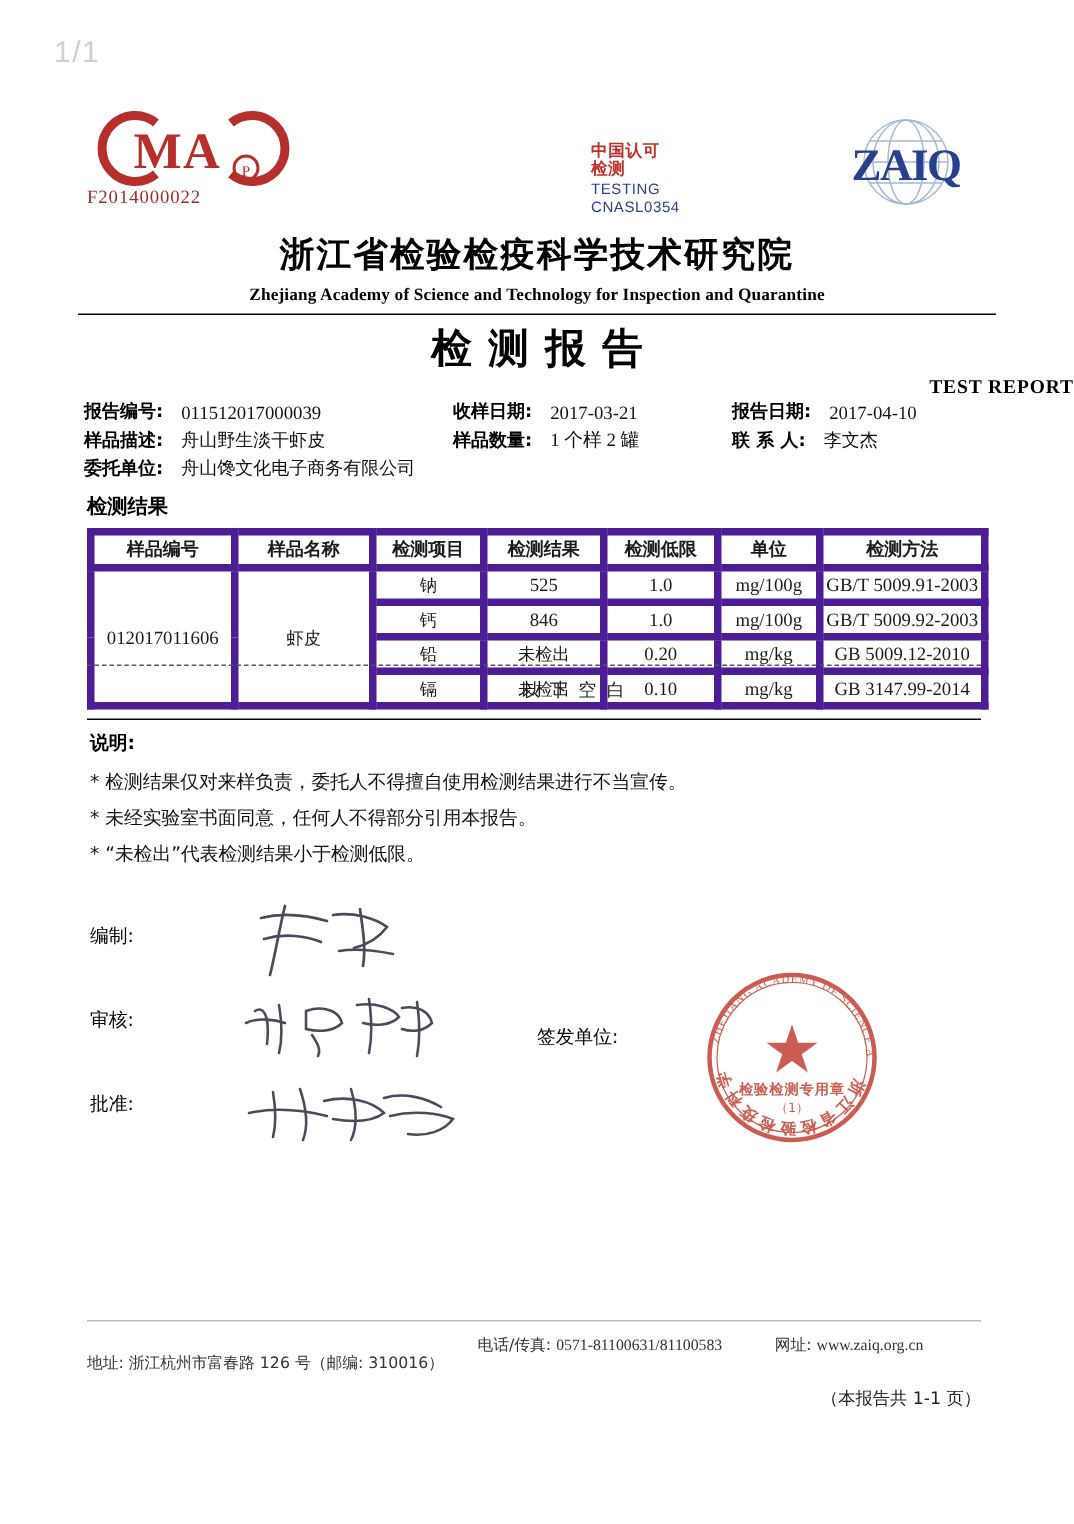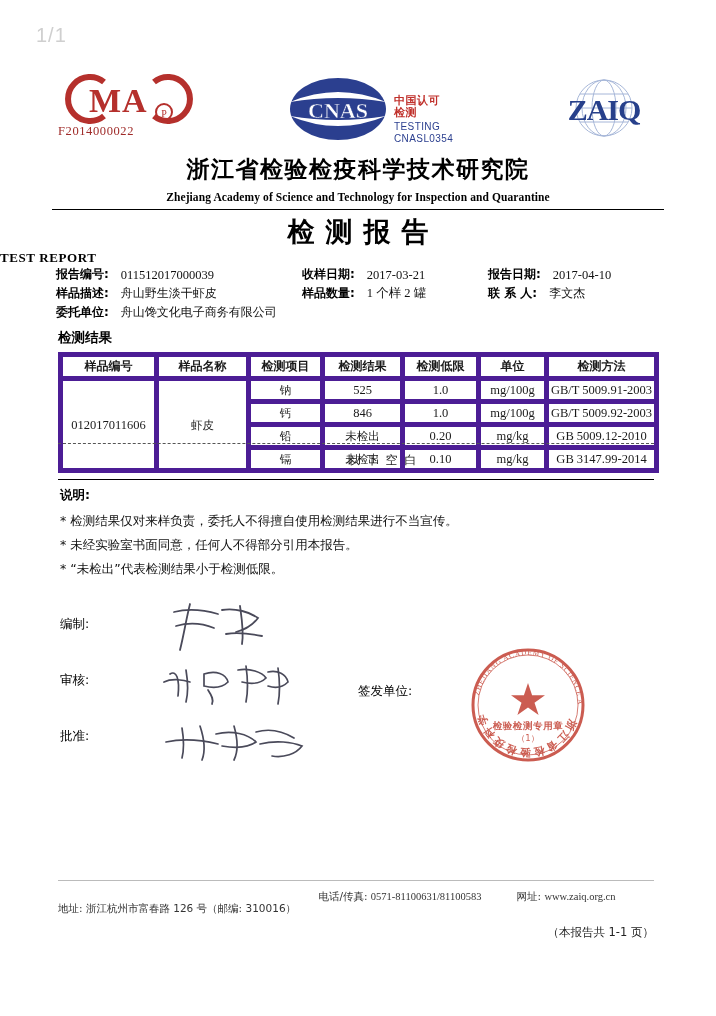--- a/index.html
+++ b/index.html
@@ -161,21 +161,21 @@
     font-weight: bold;
     letter-spacing: 11px;
     text-indent: 11px;
     color: #000;
   }
   .report-title-en {
     position: absolute;
     left: 0;
     right: 0;
     top: 250px;
-    text-align: left;
+    text-align: right;
     font-family: "Liberation Serif", serif;
     font-size: 13px;
     font-weight: bold;
     letter-spacing: 0.6px;
     color: #000;
   }
 
   
   .meta {
     position: absolute;
@@ -418,28 +418,20 @@
             <text x="66" y="40">A</text>
           </g>
           <circle cx="108" cy="40" r="8" fill="none" stroke="#b5302c" stroke-width="2"></circle>
           <text x="108" y="45" text-anchor="middle" fill="#b5302c" font-family="Liberation Serif, serif" font-size="10">P</text>
         </svg>
       </div>
       <div class="cma-code">F2014000022</div>
     </div>
 
     <div class="cnas">
-      <div class="cnas-mark">
-        <svg width="100" height="66" viewBox="0 0 100 66">
-          <ellipse cx="50" cy="33" rx="48" ry="31" fill="#2b3f8f"></ellipse>
-          <path d="M2 26 Q50 6 98 26 Q50 18 2 26 Z" fill="#ffffff"></path>
-          <path d="M2 40 Q50 60 98 40 Q50 48 2 40 Z" fill="#ffffff"></path>
-          <text x="50" y="42" text-anchor="middle" fill="#ffffff" font-family="Liberation Serif, serif" font-size="22" font-weight="bold" stroke="#2b3f8f" stroke-width="0.4">CNAS</text>
-        </svg>
-      </div>
       <div class="cnas-text">
         <div class="cnas-cn">中国认可</div>
         <div class="cnas-cn">检测</div>
         <div class="cnas-en">TESTING</div>
         <div class="cnas-en">CNASL0354</div>
       </div>
     </div>
 
     <div class="zaiq">
       <svg width="136" height="60" viewBox="0 0 136 60">

